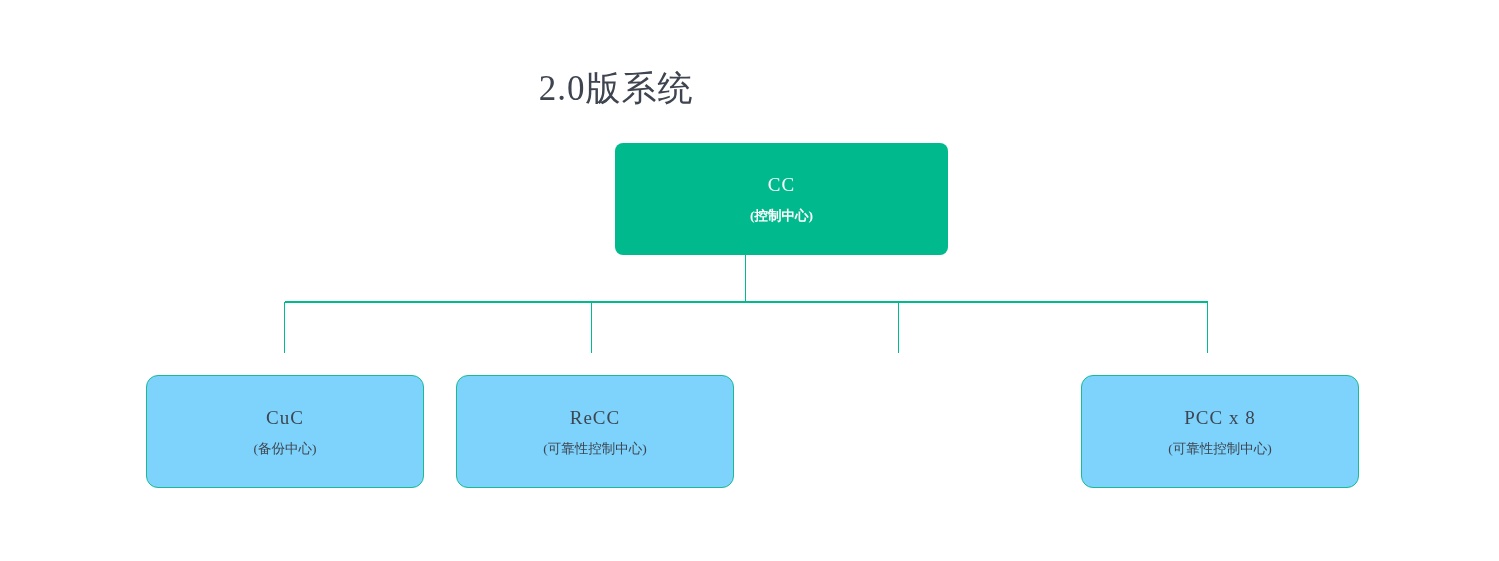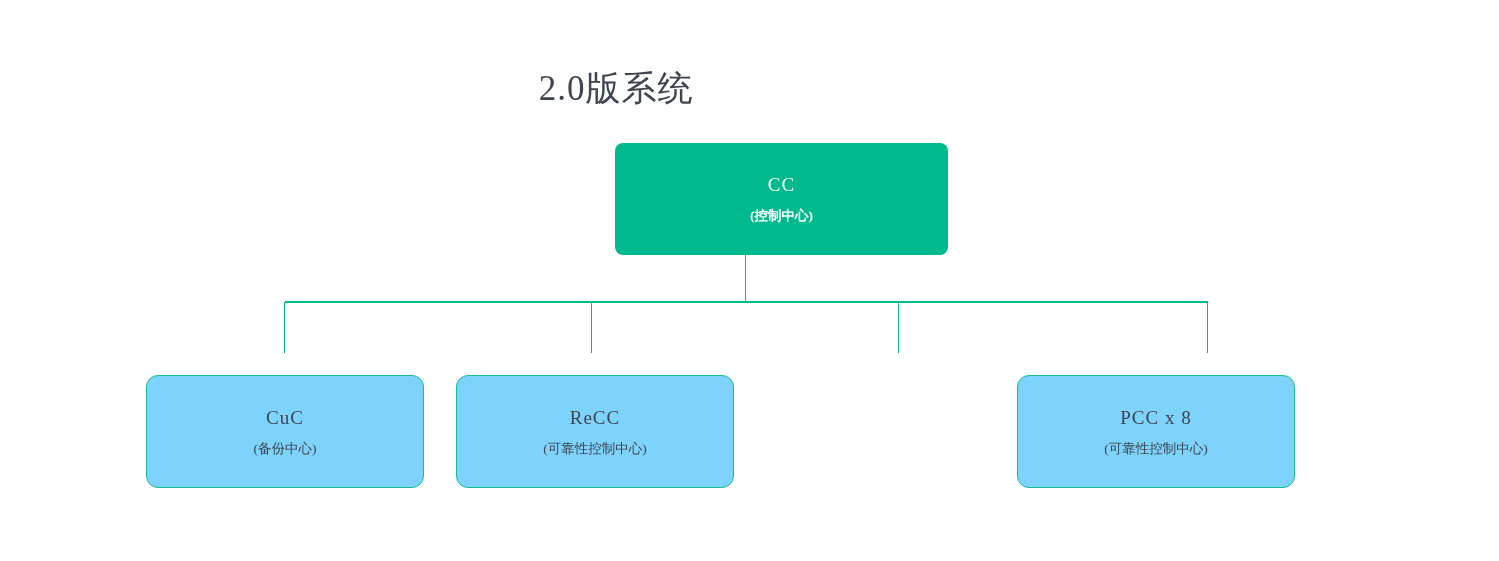--- a/index.html
+++ b/index.html
@@ -74,21 +74,21 @@
     height: 113px;
     background: #7dd3fc;
     border: 1px solid #19bb92;
     border-radius: 12px;
     color: #3f4550;
   }
 
   .node-child-0 { left: 146px; }
   .node-child-1 { left: 456px; }
   .node-child-2 { left: 760px; }
-  .node-child-3 { left: 1017px; }
+  .node-child-3 { left: 1081px; }
 
   .node-code {
     font-family: "Liberation Serif", "DejaVu Serif", serif;
     font-size: 19px;
     line-height: 24px;
     letter-spacing: 1px;
     white-space: pre;
   }
 
   .node-root .node-code {

